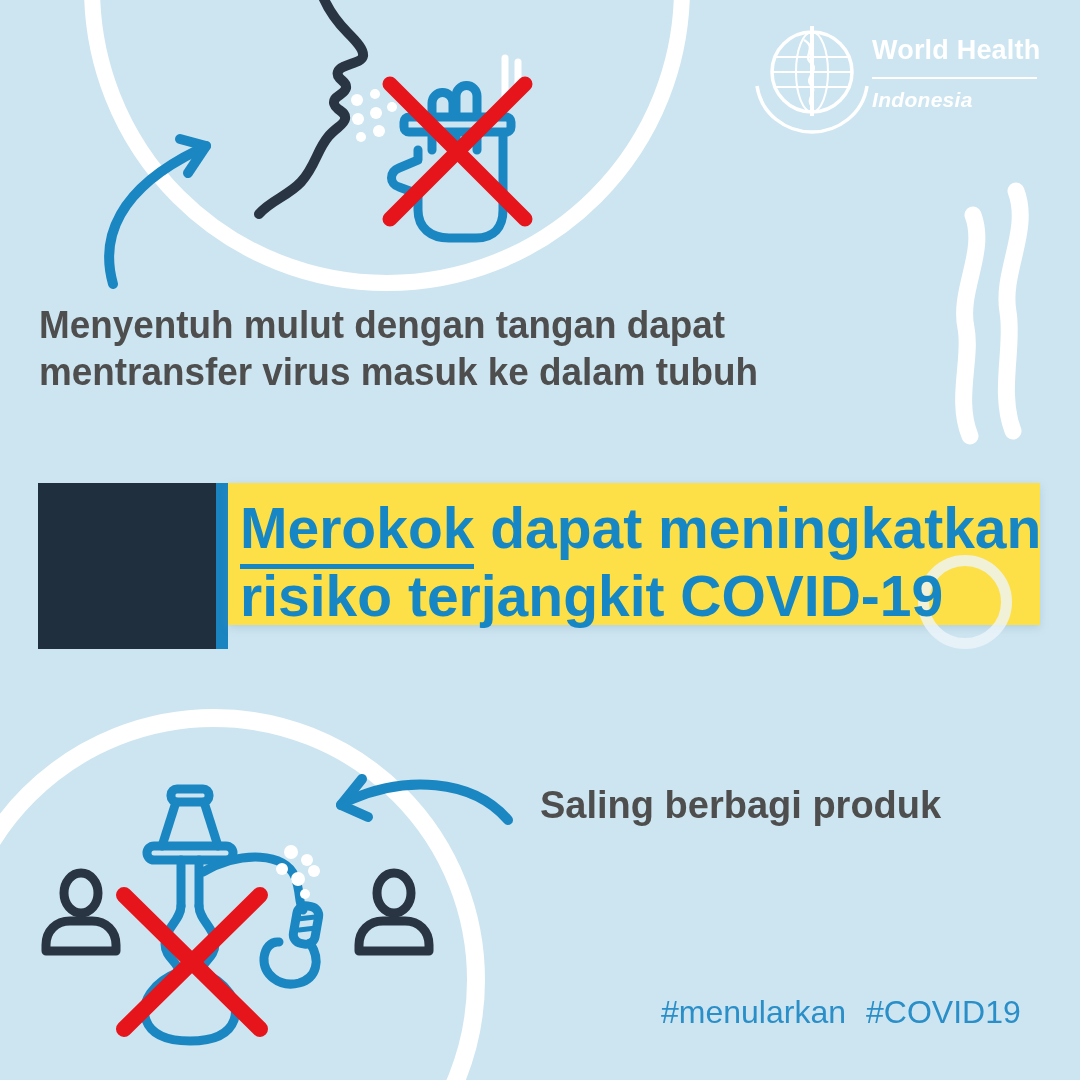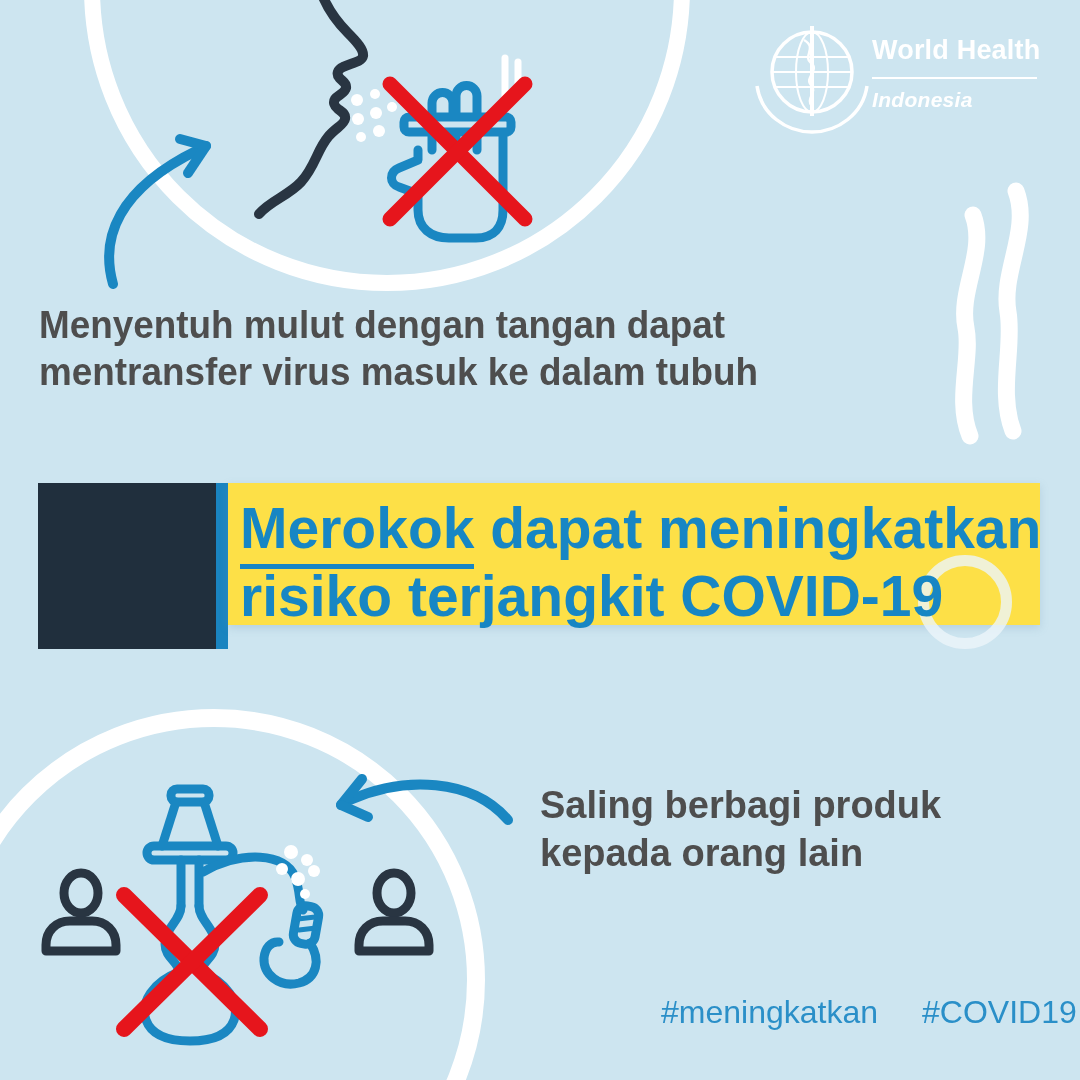--- a/index.html
+++ b/index.html
@@ -46,21 +46,21 @@
   
   .caption-bottom{
     position:absolute;left:540px;top:741px;
     font-size:38px;font-weight:bold;color:#4e4e4e;line-height:48px;white-space:nowrap;margin-top:40px;
   }
   
   .hashtags{
     position:absolute;left:661px;top:994px;
     font-size:32px;color:#2a8fc8;white-space:nowrap;
   }
-  .hashtags .tag+.tag{margin-left:44px;}
+  .hashtags .tag+.tag{margin-left:20px;}
 </style>
 </head>
 <body>
 
 <div class="canvas">
 
   <svg class="art" viewBox="0 0 1080 1080" aria-hidden="true">
 
     <circle cx="387" cy="-12" r="295" fill="none" stroke="#ffffff" stroke-width="16"></circle>
 
@@ -179,20 +179,19 @@
   <div class="banner-white">
     <div class="banner-ghost"></div>
     <div class="banner-text">
       <div><span class="hl">Merokok</span><span> dapat meningkatkan</span></div>
       <div>risiko terjangkit COVID-19</div>
     </div>
   </div>
 
   <div class="caption-bottom">
     <div>Saling berbagi produk</div>
-    <div>kepada orang lain</div>
   </div>
 
   <div class="hashtags">
-    <span class="tag">#meningkatkan</span><span class="tag">#COVID19</span>
+    <span class="tag">#menularkan</span><span class="tag">#COVID19</span>
   </div>
 
 </div>
 
 </body></html>

